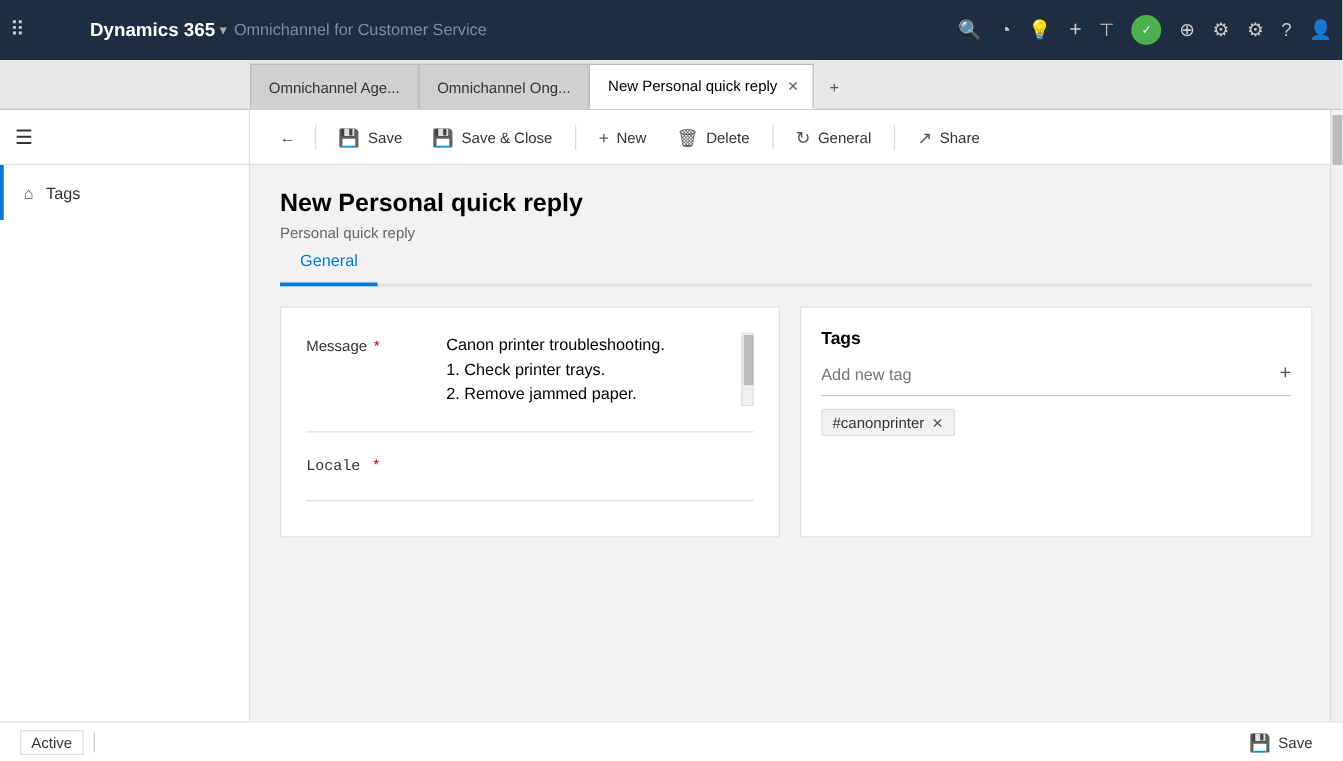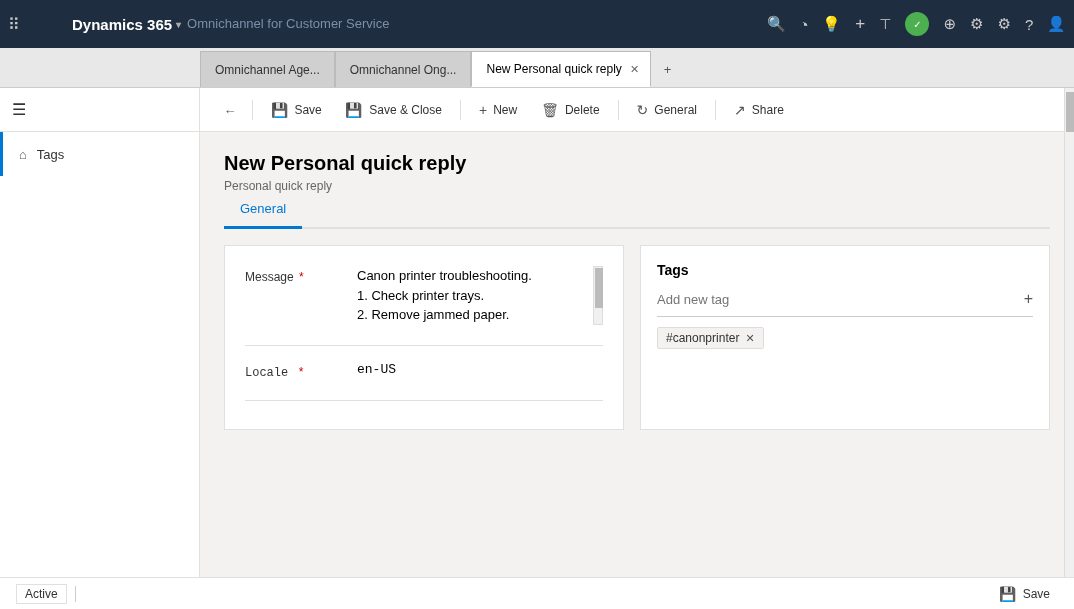--- a/index.html
+++ b/index.html
@@ -468,23 +468,20 @@
               </div>
             </div>
 
             <hr class="form-divider">
 
             <div class="form-row" style="margin-top:16px;font-family:Liberation Mono, monospace;">
               <div class="field-label">
                 <span>Locale</span>
                 <span class="required-star">*</span>
               </div>
-              <div class="field-value">
-                <span>en-US</span>
-              </div>
             </div>
 
             <hr class="form-divider" style="margin-top:16px;">
 
           </div>
 
           <div class="tags-section">
             <div class="tags-title">Tags</div>
             <div class="tag-input-row">
               <input class="tag-input" type="text" placeholder="Add new tag" style="">

